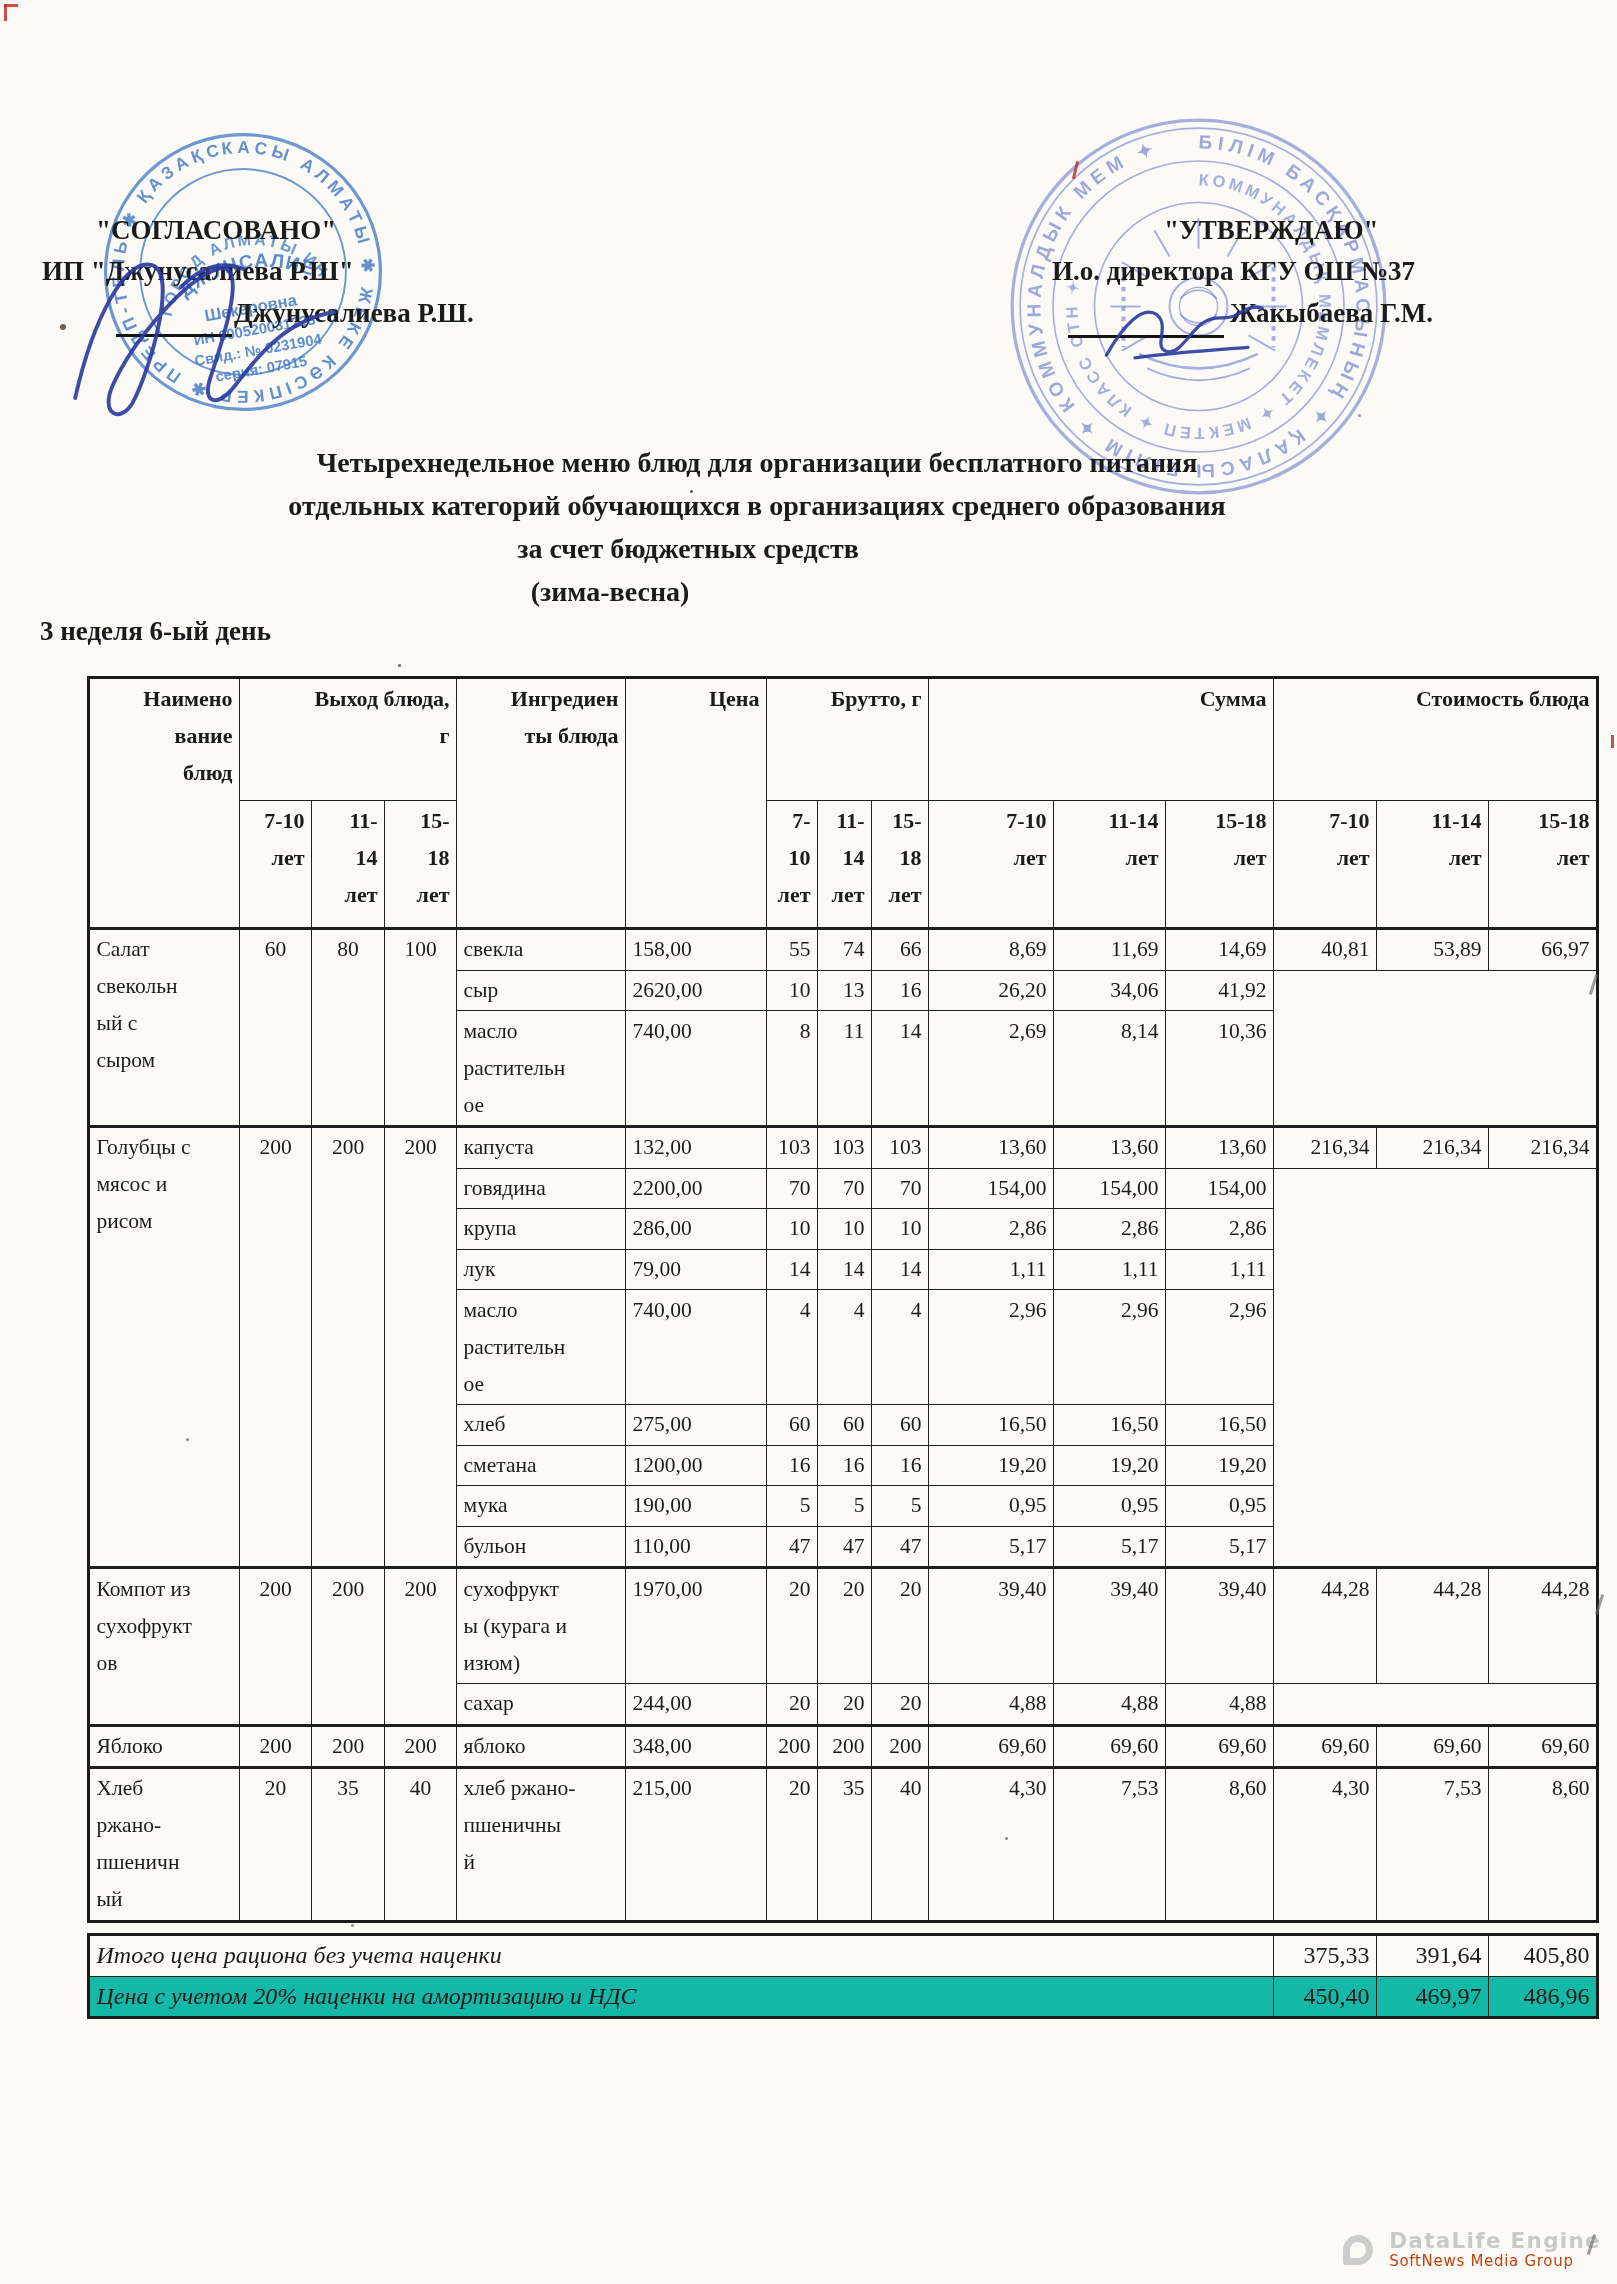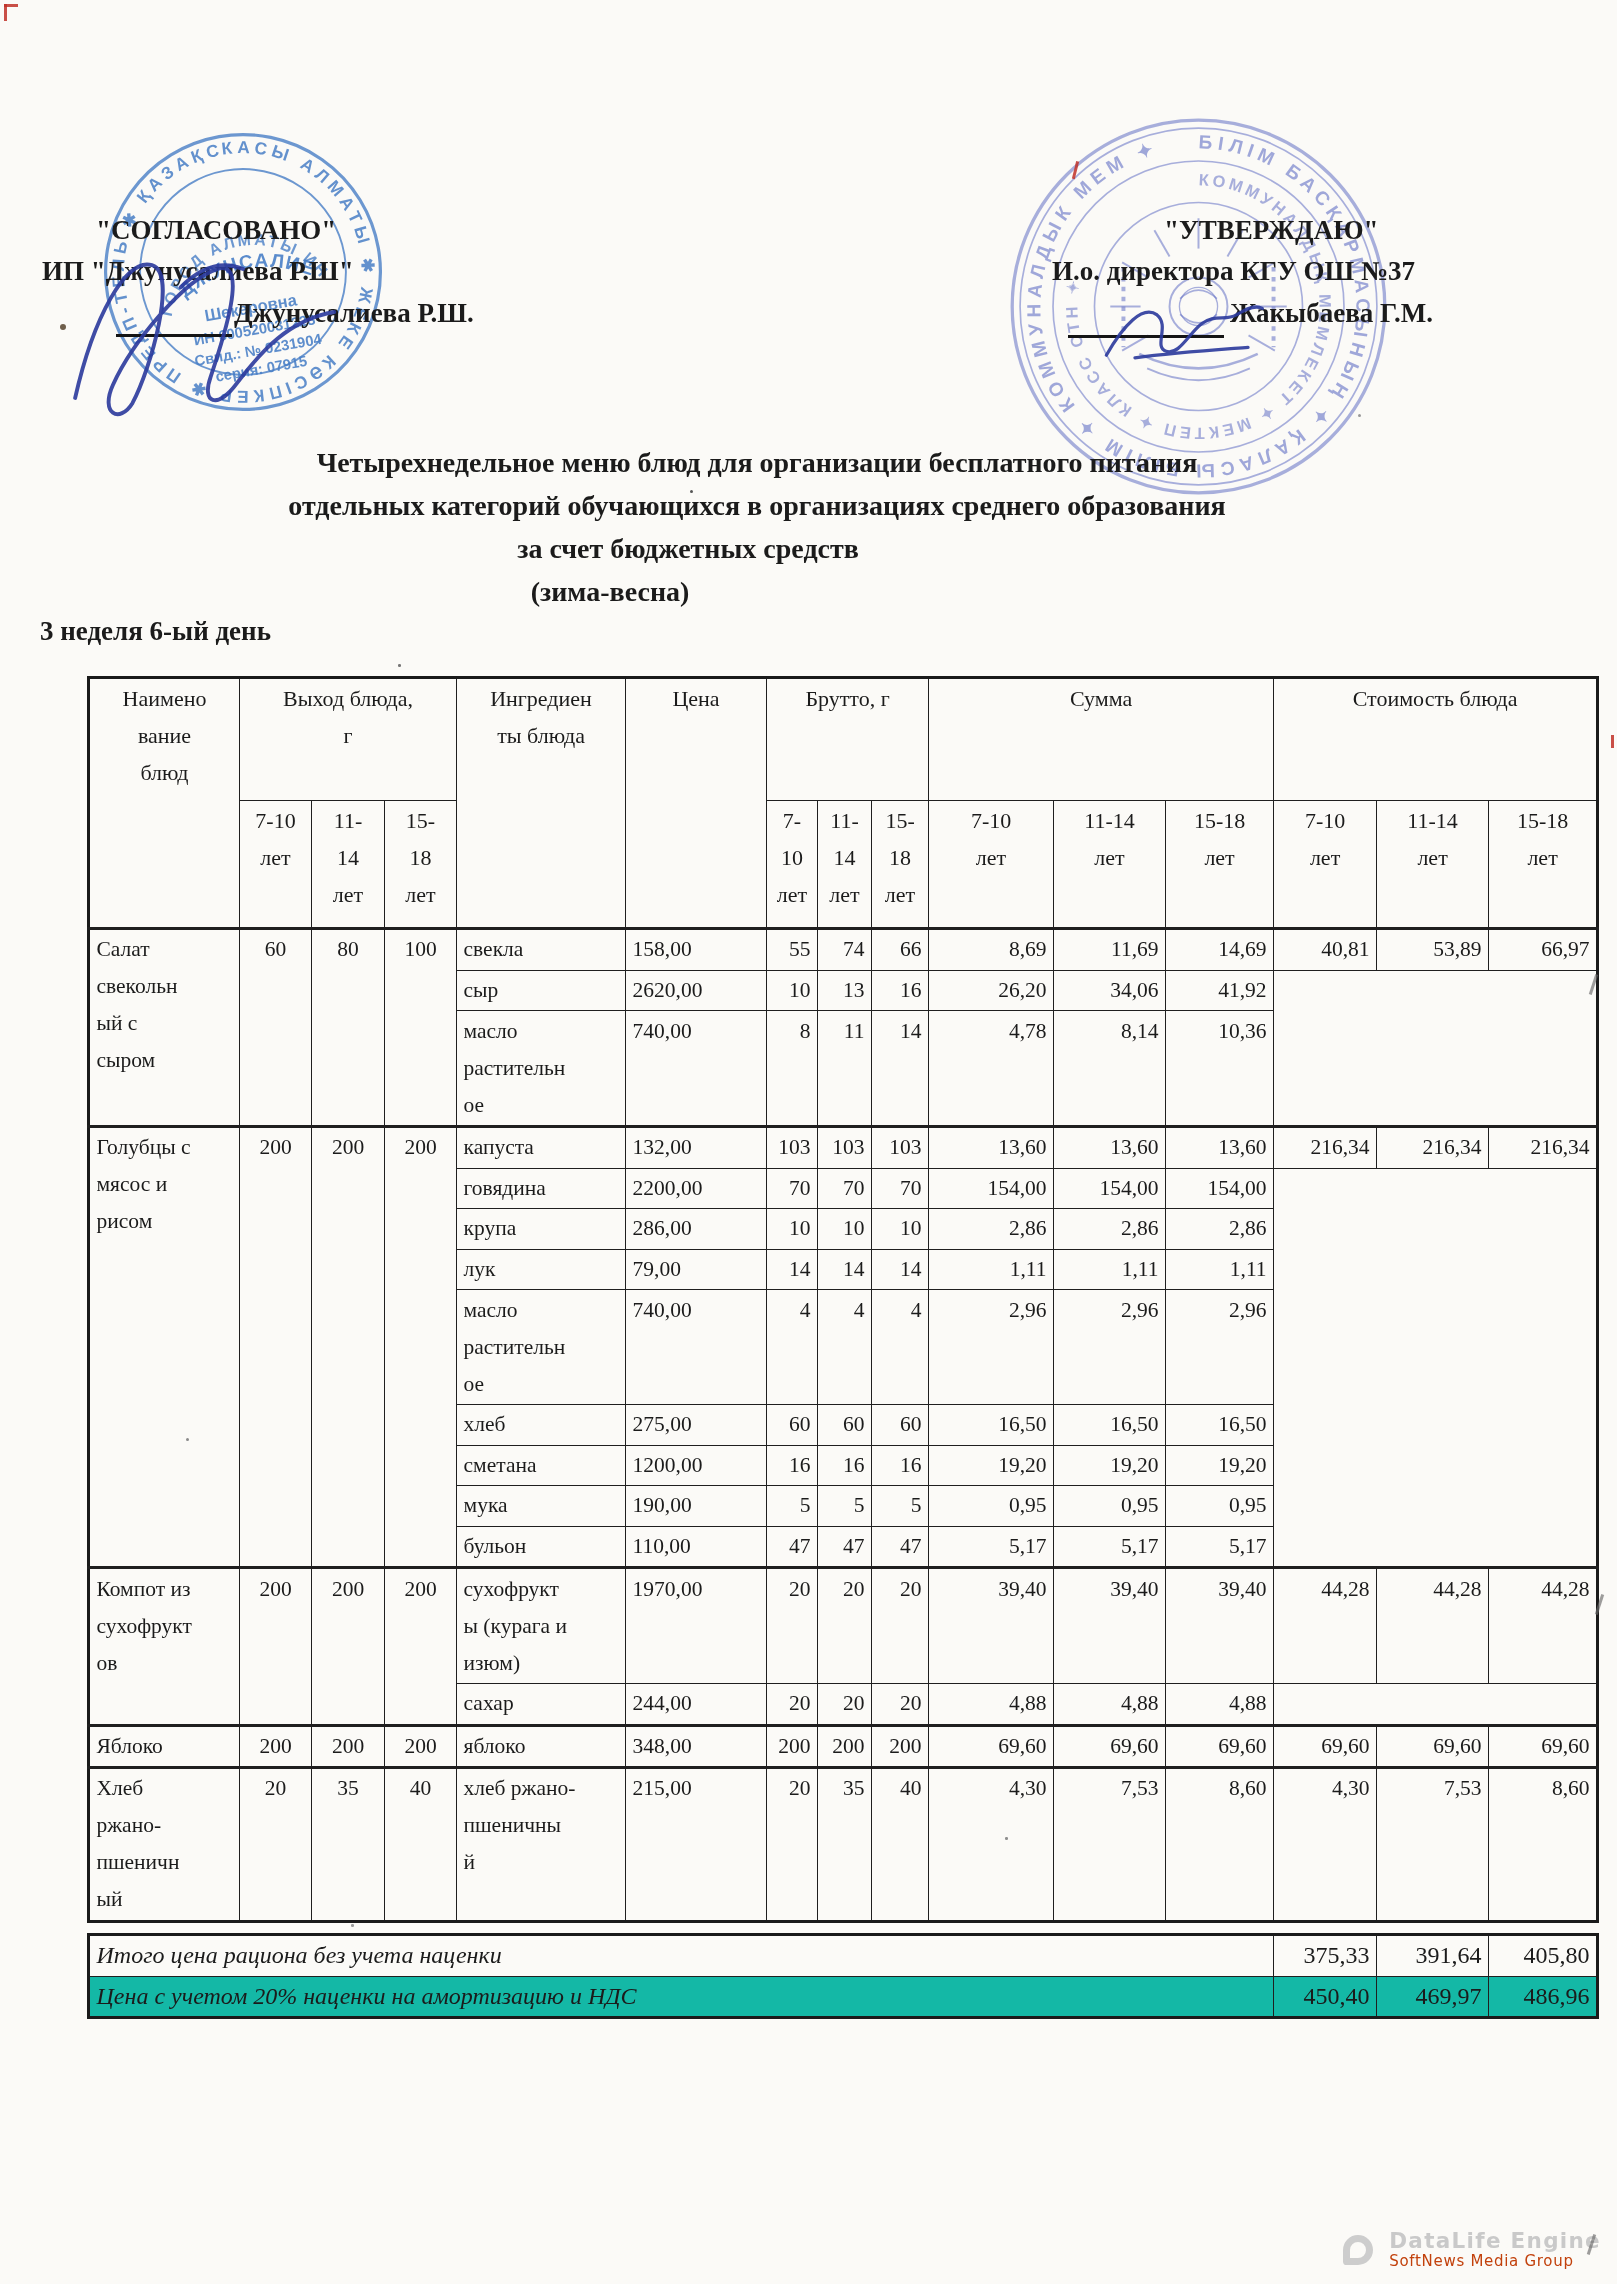--- a/index.html
+++ b/index.html
@@ -18,21 +18,21 @@
   .stamp{position:absolute;z-index:1}
   .stamp text{font-family:"Liberation Sans",sans-serif}
   .sig{position:absolute;z-index:4}
   
   .tables{position:absolute;left:87px;top:676px;z-index:2}
   table.doc{border-collapse:collapse;table-layout:fixed;width:1508px;border:3.3px solid #1a1a1a;background:transparent}
   .doc th,.doc td{
     border:1.3px solid #1f1f1f;font-size:21.5px;line-height:37px;
     padding:1.3px 6.5px;vertical-align:top;overflow:hidden;word-wrap:break-word;
   }
-  .doc th{font-weight:normal;font-size:22px;text-align:center}
+  .doc th{font-weight:bold;font-size:22px;text-align:right}
   .pre{white-space:pre-line}
   .ctr{text-align:center}
   .num{text-align:right;padding-right:5.2px}
   .vb{vertical-align:bottom}
   thead tr.h1 th{height:118px}
   thead tr.h2 th{height:124px;border-bottom-width:3.3px}
   tbody tr{height:39px}
   tr.dish-start td{border-top-width:3.3px}
   table.totals{margin-top:10.4px}
   .totals td{font-size:24px;font-weight:normal;vertical-align:middle;height:36px}
@@ -244,21 +244,21 @@
           <td rowspan="2" colspan="3"></td>
         </tr>
         <tr>
           <td class="pre">масло
 растительн
 ое</td>
           <td class="vb">740,00</td>
           <td class="num">8</td>
           <td class="num">11</td>
           <td class="num">14</td>
-          <td class="num">4,78</td>
+          <td class="num">2,69</td>
           <td class="num">8,14</td>
           <td class="num">10,36</td>
         </tr>
         <tr class="dish-start">
           <td class="pre" rowspan="9">Голубцы с
 мясос и
 рисом</td>
           <td class="ctr" rowspan="9">200</td>
           <td class="ctr" rowspan="9">200</td>
           <td class="ctr" rowspan="9">200</td>

